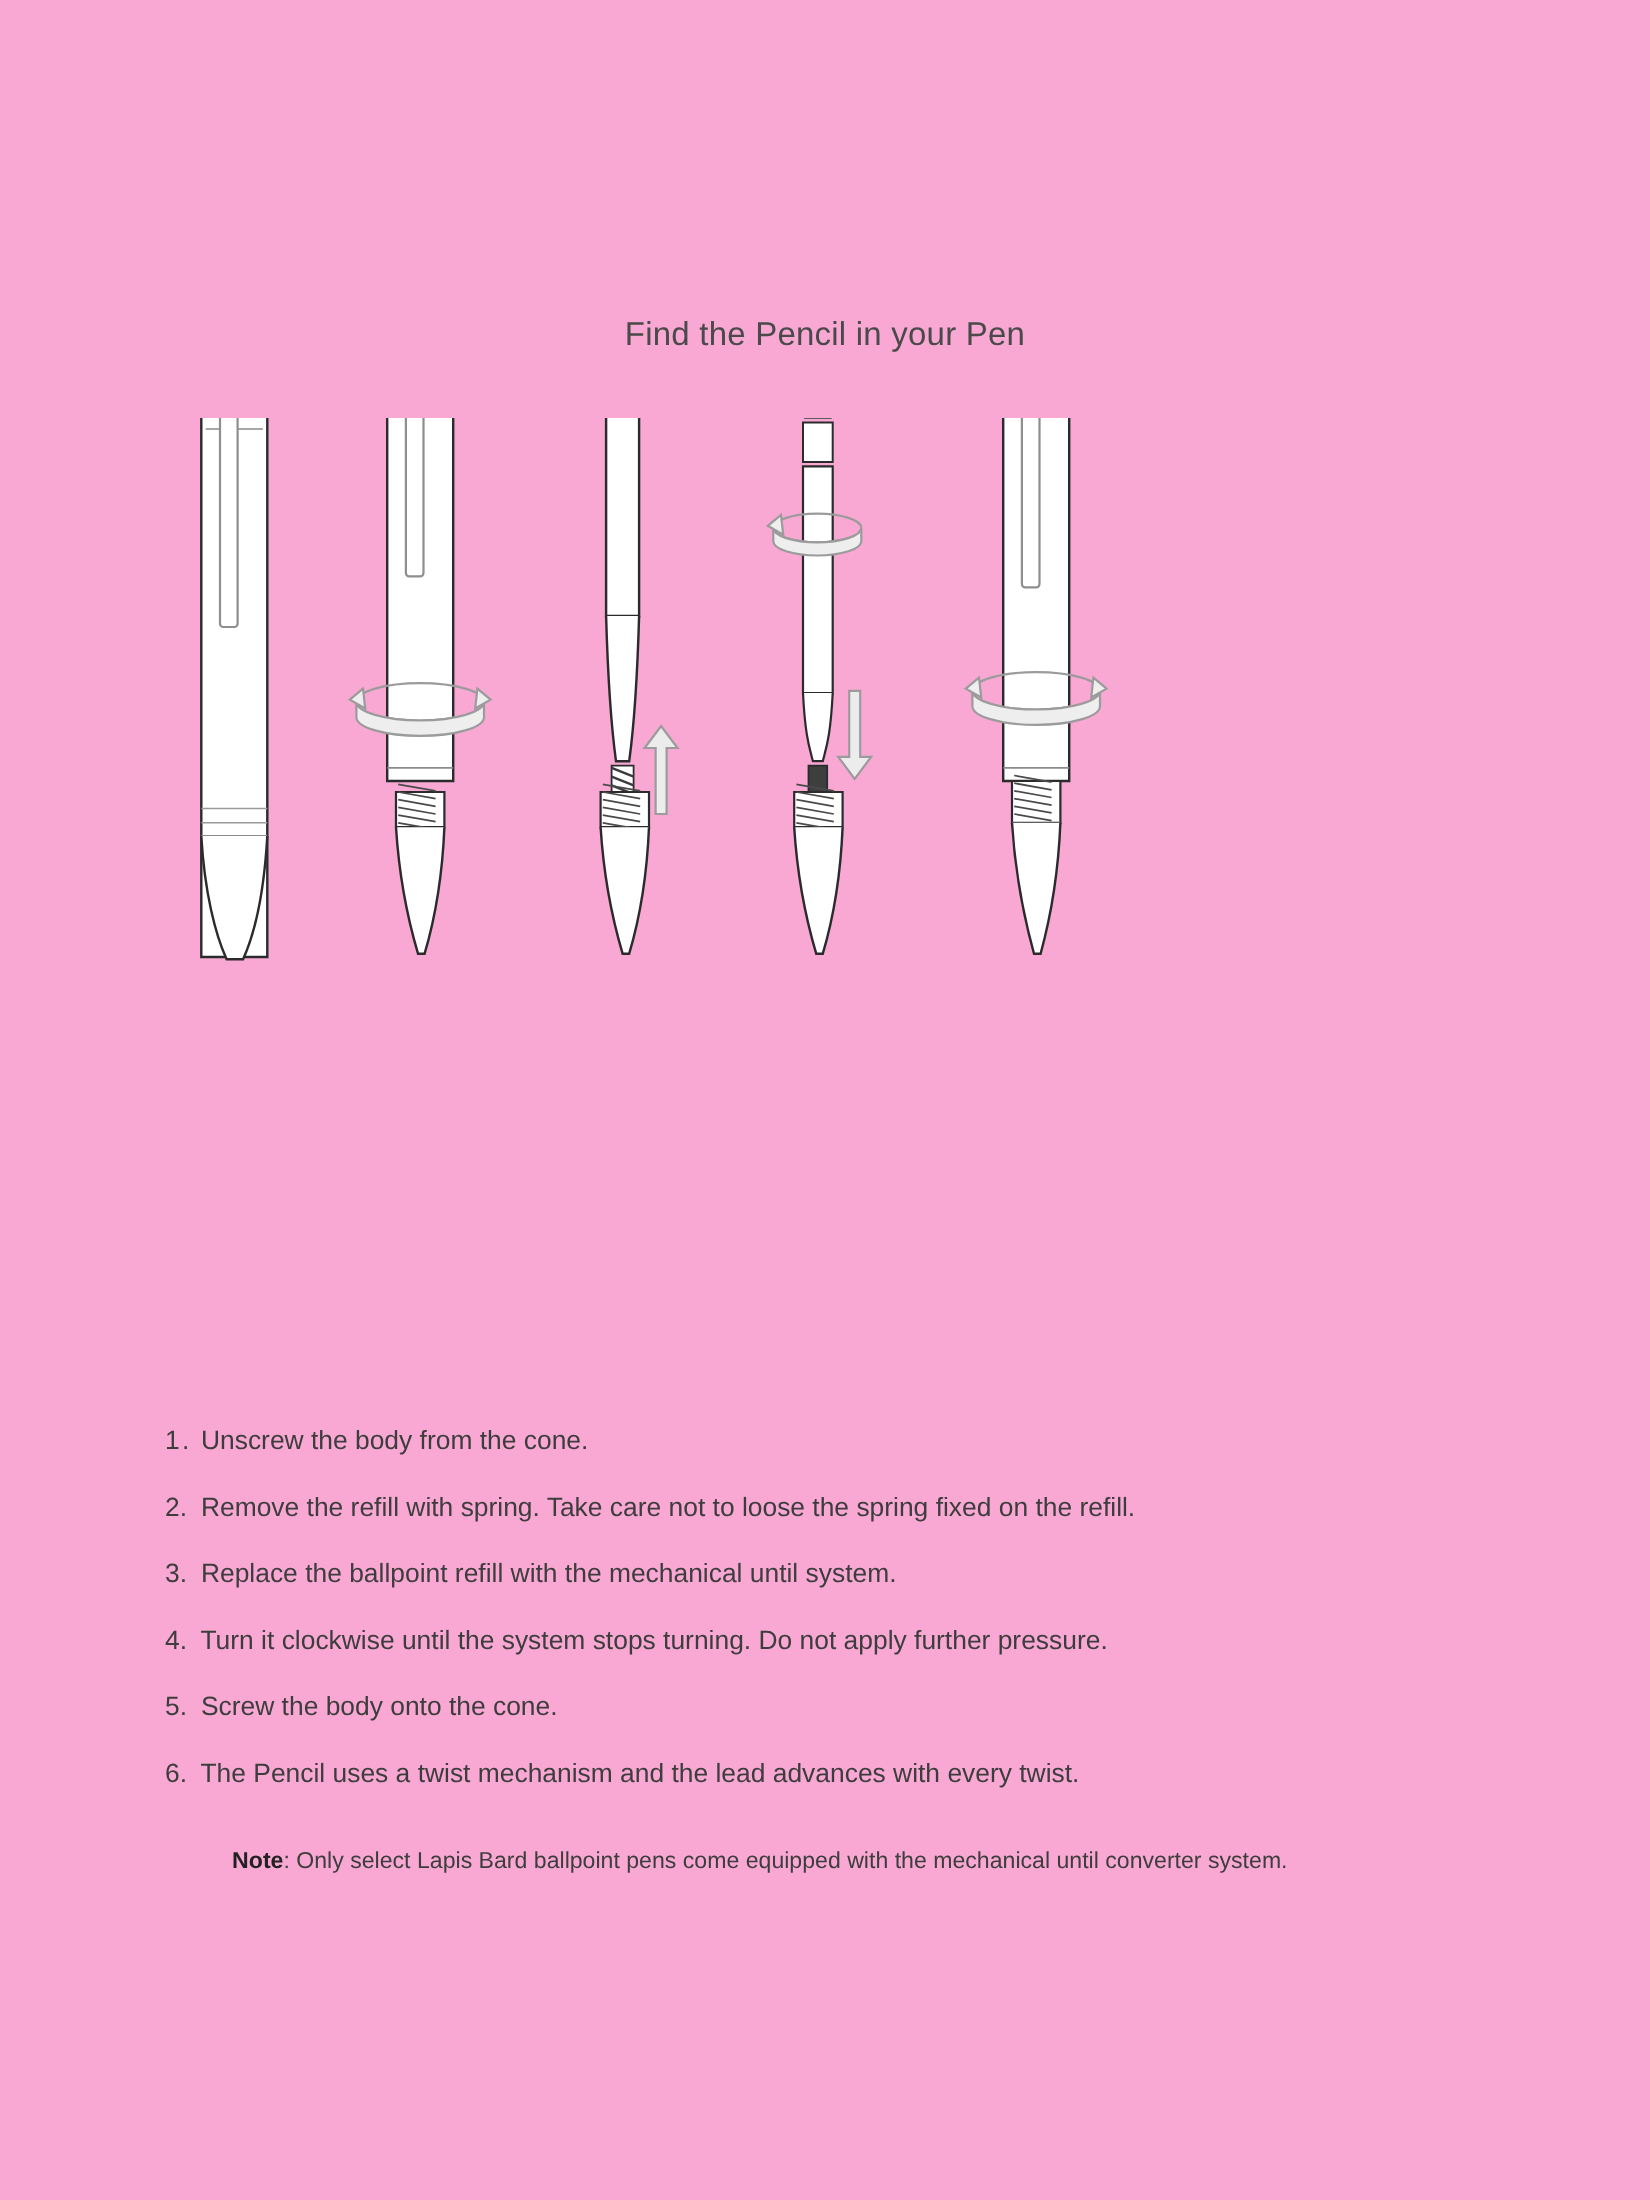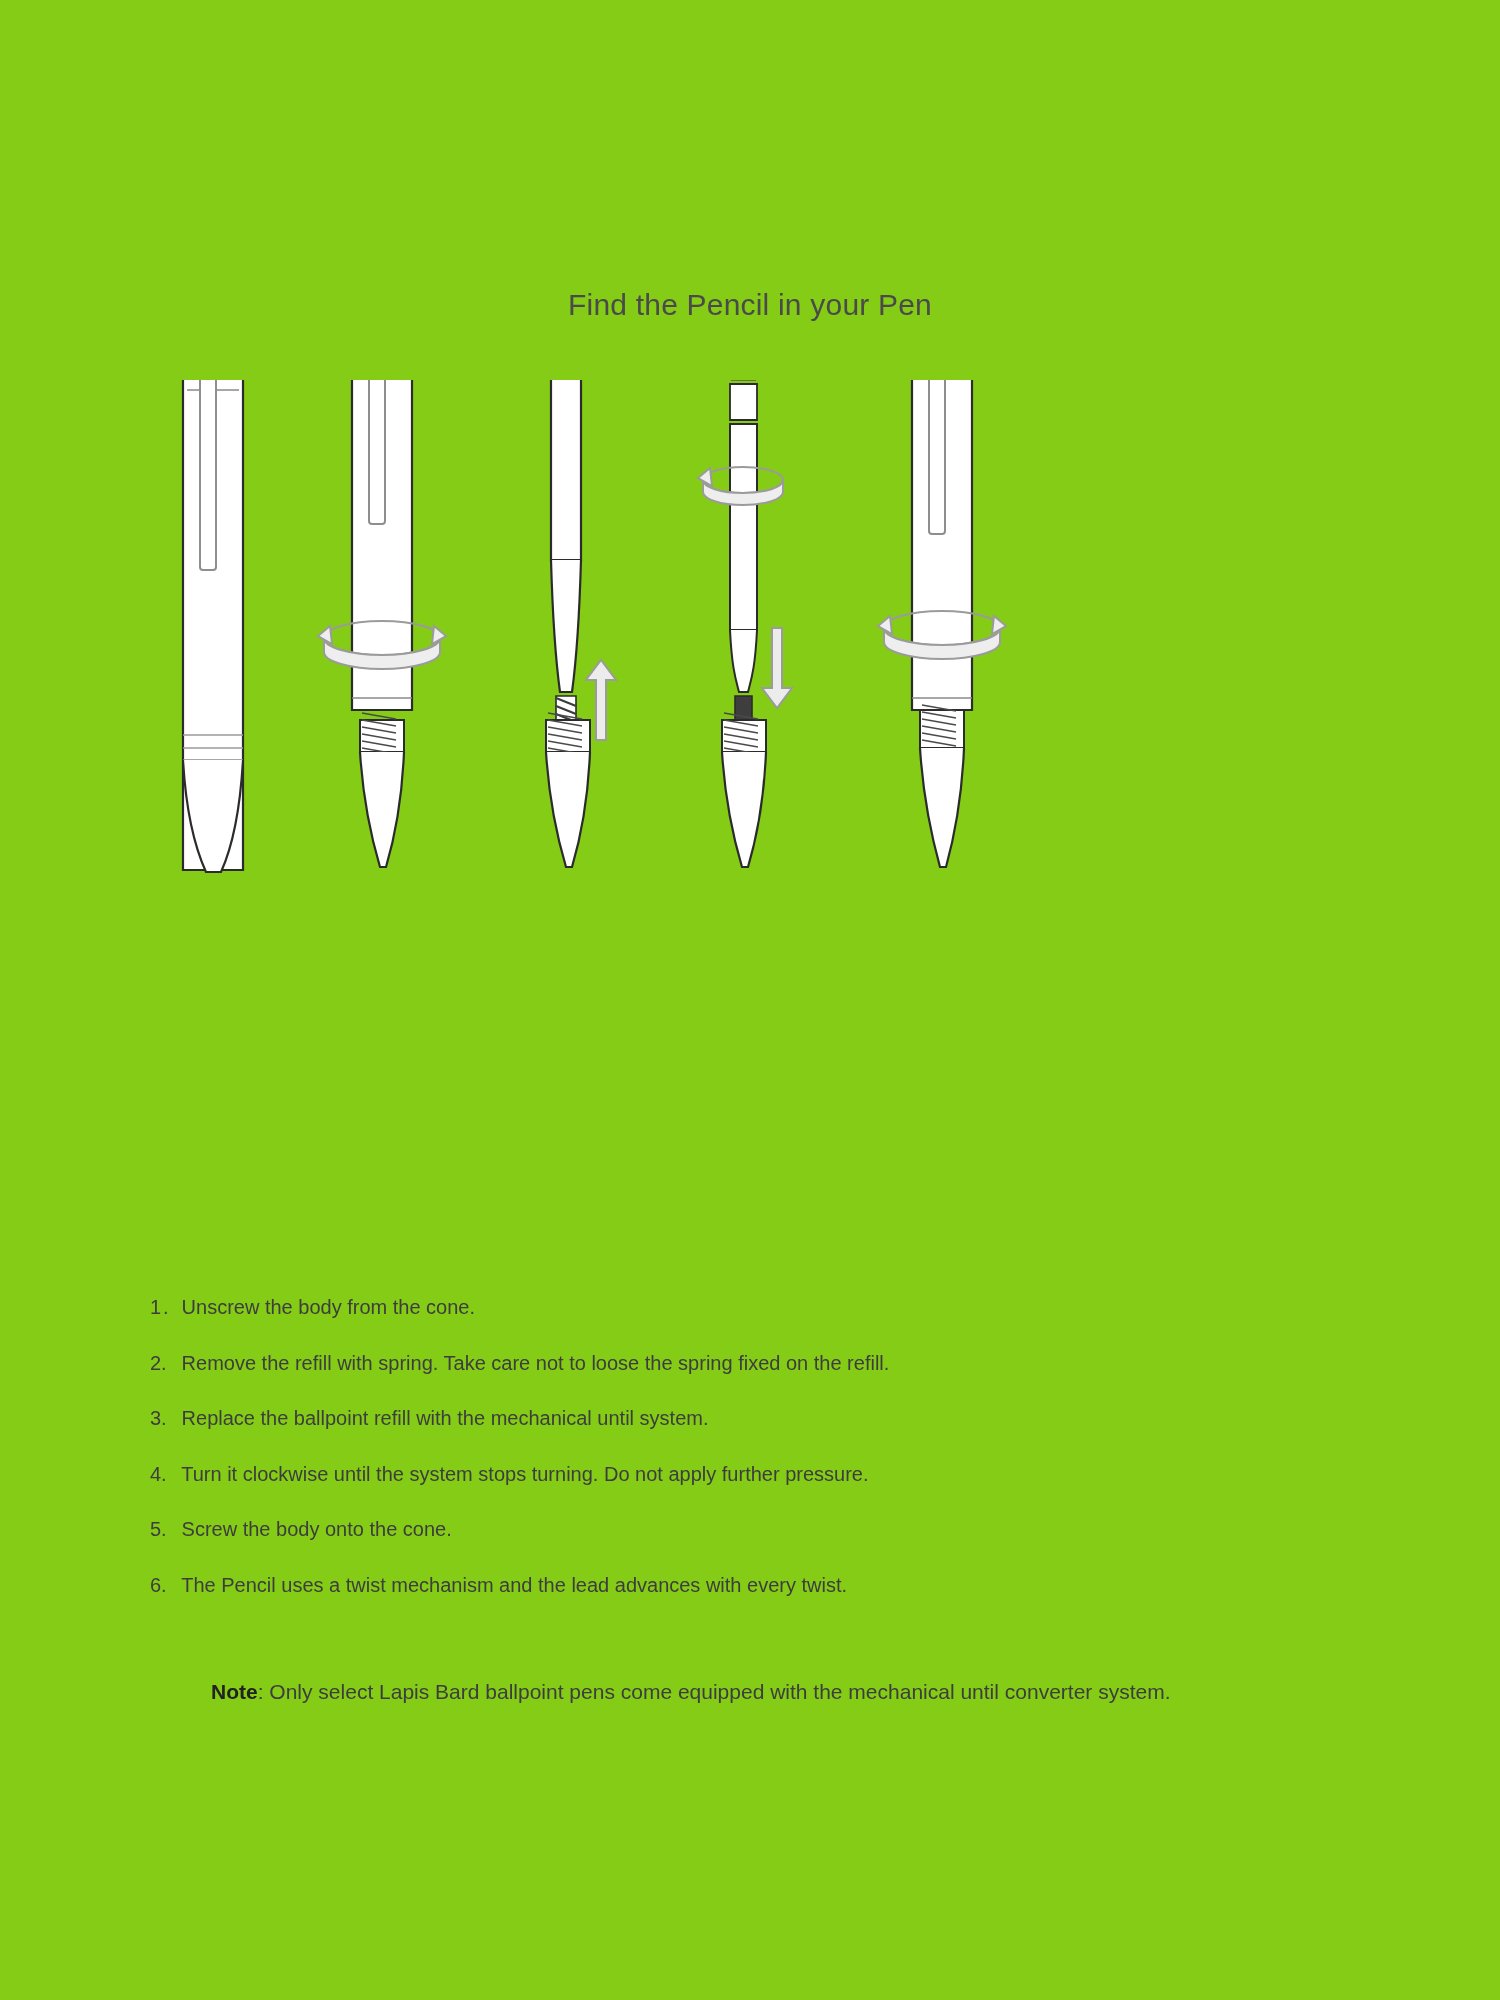--- a/index.html
+++ b/index.html
@@ -11,21 +11,21 @@
     width: 1500px;
     height: 2000px;
     font-family: "Liberation Sans", sans-serif;
     color: #3b3b3b;
     position: relative;
     overflow: hidden;
   }
   .page {
     position: absolute;
     inset: 0;
-    background: #84cc16;
+    background: #f9a8d4;
   }
   .title {
     position: absolute;
     top: 288px;
     left: 0;
     width: 1500px;
     text-align: center;
     font-size: 30px;
     font-weight: 400;
     letter-spacing: 0.2px;
@@ -48,21 +48,21 @@
     font-weight: 400;
     color: #434343;
   }
   .steps {
     position: absolute;
     top: 1295px;
     left: 150px;
     width: 1230px;
   }
   .step {
-    font-size: 20px;
+    font-size: 24px;
     line-height: 1.25;
     color: #3d3d3d;
     margin-bottom: 30.5px;
     white-space: nowrap;
   }
   .step .num {
     display: inline-block;
     min-width: 26px;
   }
   .step.first .num {

